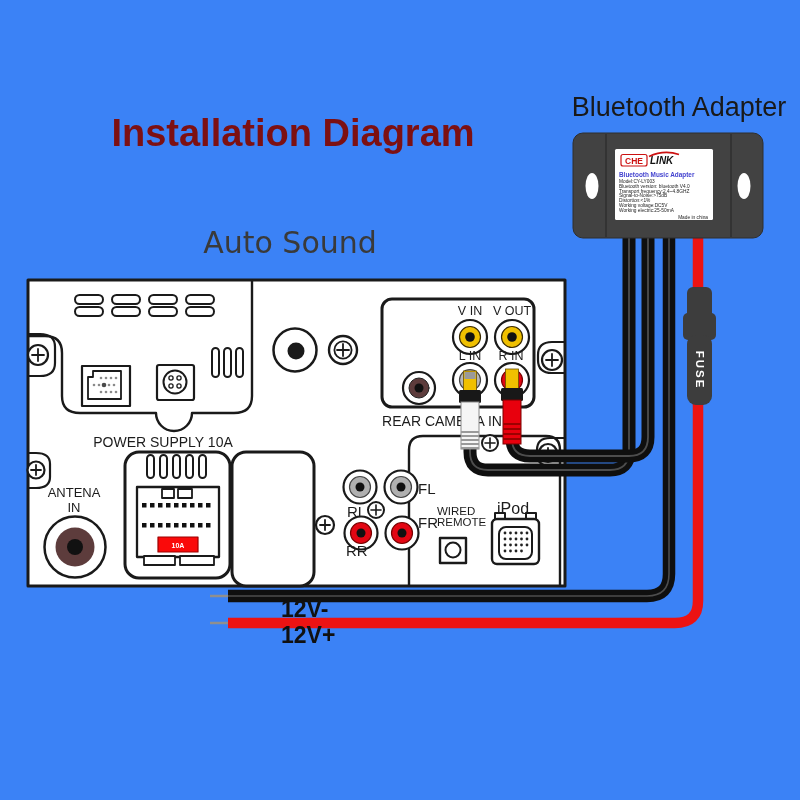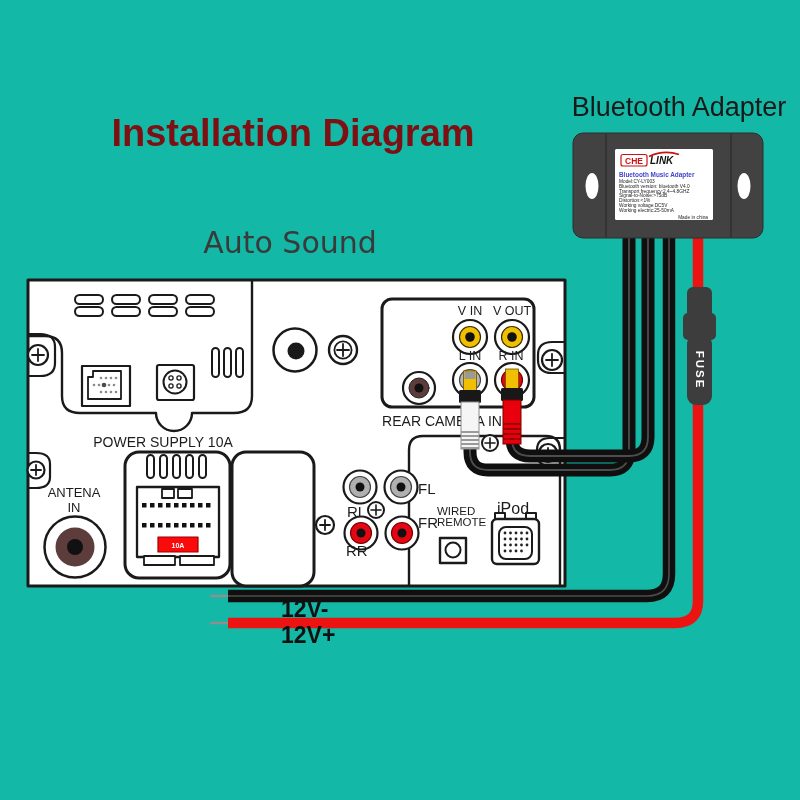--- a/index.html
+++ b/index.html
@@ -1,16 +1,16 @@
 <!DOCTYPE html>
 <html><head>
 <meta charset="utf-8">
 <style>
   html,body{margin:0;padding:0;background:#ffffff;}
-  .stage{position:relative;width:800px;height:800px;background:#14b8a6;overflow:hidden;
+  .stage{position:relative;width:800px;height:800px;background:#3b82f6;overflow:hidden;
          font-family:"Liberation Sans",sans-serif;}
   svg{display:block;}
   text{user-select:none;}
   .t-main{font-family:"Liberation Sans",sans-serif;font-weight:700;font-size:38px;}
   .t-sub{font-family:"DejaVu Sans",sans-serif;font-weight:400;font-size:30px;fill:#3a3a3a;}
   .t-adp{font-family:"Liberation Sans",sans-serif;font-weight:400;font-size:27px;fill:#191919;}
   .lbl{font-family:"Liberation Sans",sans-serif;fill:#1c1c1c;}
   .lbl13{font-size:13px;}
   .lbl12{font-size:12.5px;}
   .lbl14{font-size:14px;}

